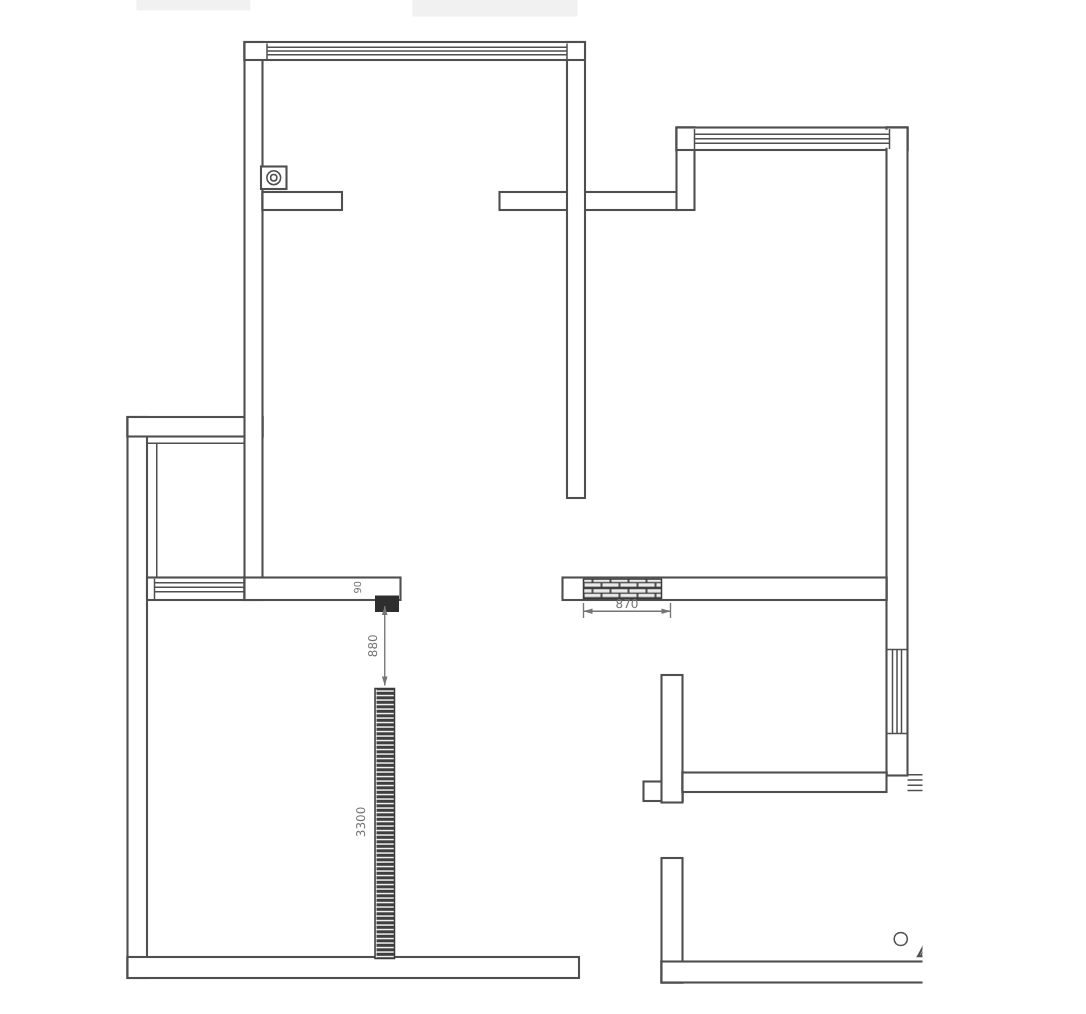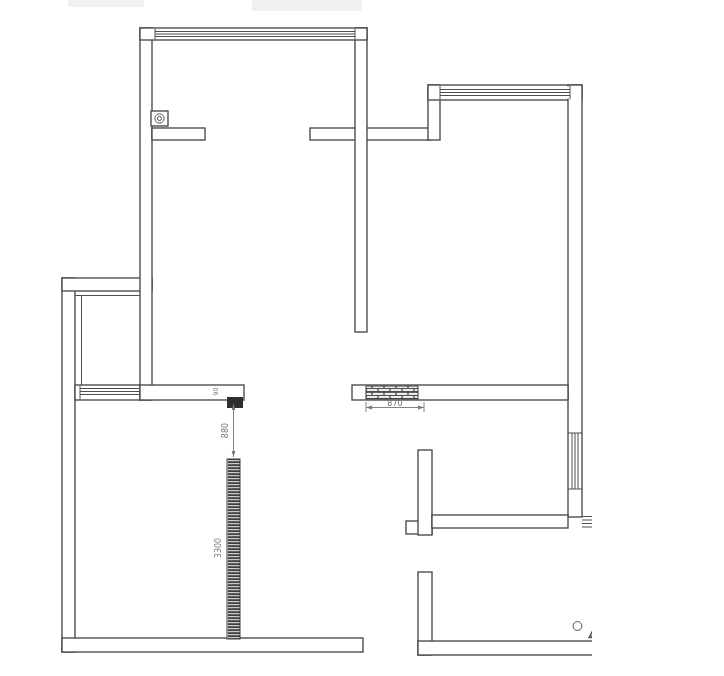--- a/index.html
+++ b/index.html
@@ -1,17 +1,17 @@
 <!DOCTYPE html>
 <html style="--page-bg: #ffffff; --wall-line: #4f4f4f; --wall-fill: #ffffff; --hatch-line: #3a3a3a; --block-fill: #2e2e2e; --dim: #757575;"><head>
 <meta charset="utf-8">
 <style>
   html,body{margin:0;padding:0;background:#fff;}
   .frame{position:relative;width:592px;height:676px;background:var(--page-bg,#fff);overflow:hidden;
-         font-family:"DejaVu Sans",sans-serif;}
+         font-family:"DejaVu Sans",sans-serif;padding-left:23px;}
   svg{display:block;}
   .wall{fill:var(--wall-fill,#fff);stroke:var(--wall-line,#4f4f4f);stroke-width:1.4;}
   .thin{stroke:var(--wall-line,#4f4f4f);stroke-width:1;fill:none;}
   .patch{fill:var(--wall-fill,#fff);stroke:none;}
   .hatchbox{stroke:var(--hatch-line,#3a3a3a);stroke-width:1;}
   .block{fill:var(--block-fill,#2e2e2e);stroke:none;}
   .dimline{stroke:var(--dim,#757575);stroke-width:0.9;fill:none;}
   .dimfill{fill:var(--dim,#757575);stroke:none;}
   .dimtext{fill:var(--dim,#757575);font-family:"DejaVu Sans",sans-serif;font-size:8px;}
   .dimtext.small{font-size:6.5px;}

